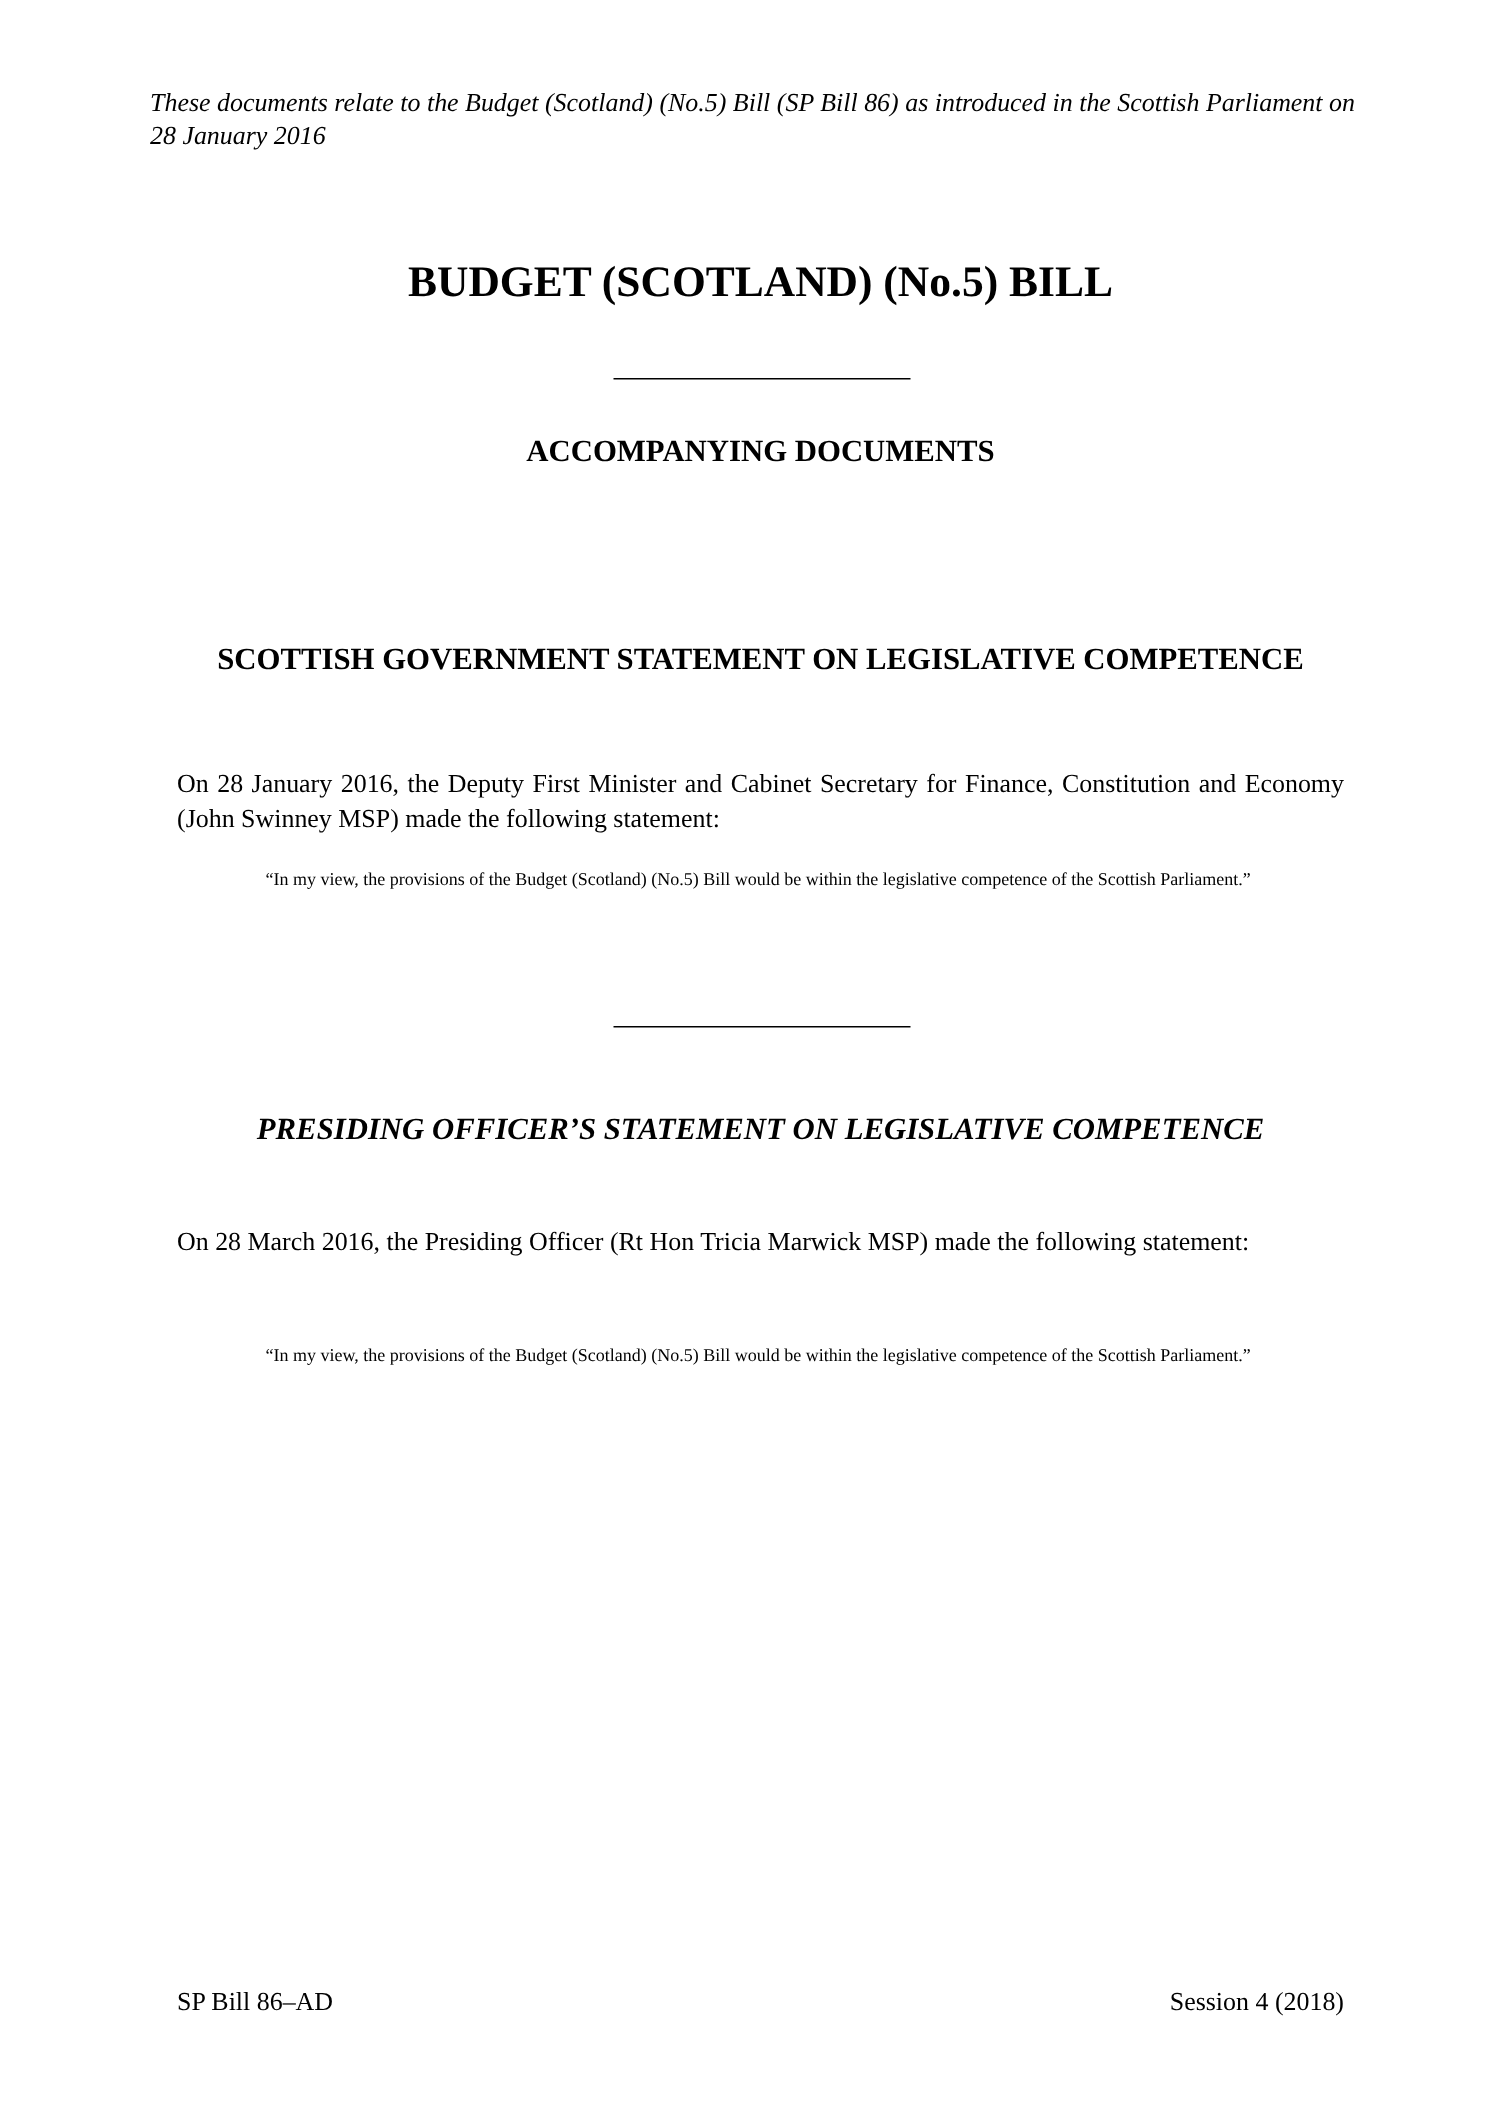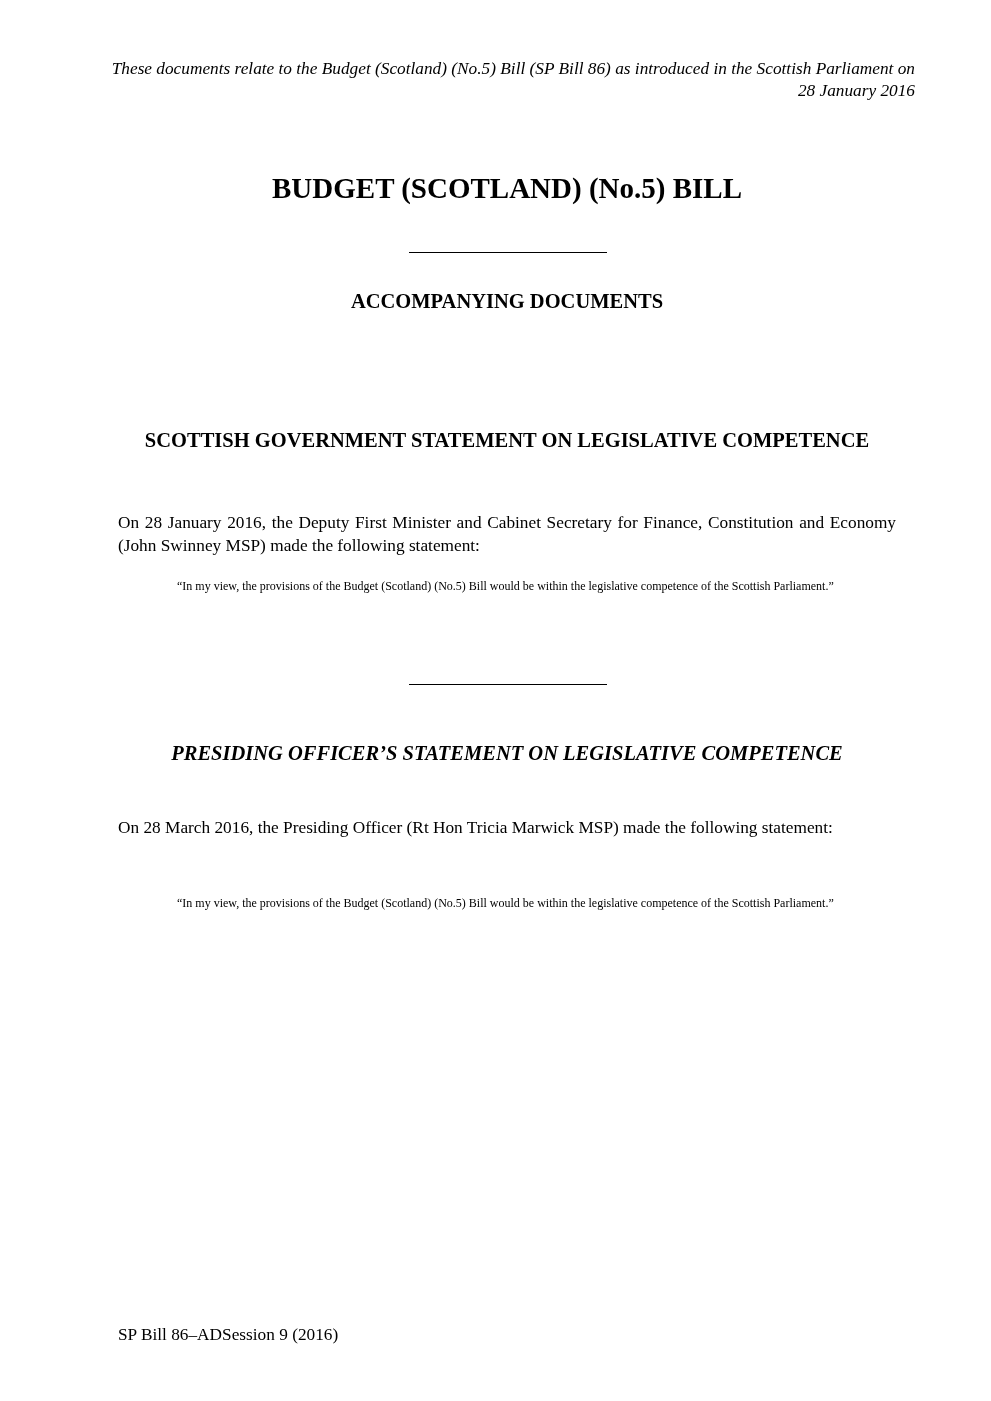--- a/index.html
+++ b/index.html
@@ -13,21 +13,21 @@
       position: relative;
       overflow: hidden;
       font-family: "Liberation Serif", "DejaVu Serif", serif;
       color: #000000;
     }
     .abs { position: absolute; }
     .intro {
       top: 58px;
       left: 100px;
       width: 815px;
-      text-align: right;
+      text-align: left;
       font-style: italic;
       font-size: 17.3px;
       line-height: 22px;
     }
     .title {
       top: 170px;
       left: 0;
       width: 1014px;
       text-align: center;
       font-weight: bold;
@@ -71,20 +71,21 @@
       font-size: 12px;
       line-height: 23px;
     }
     .footer {
       top: 1324px;
       left: 118px;
       width: 778px;
       font-size: 17.3px;
       line-height: 22px;
       display: flex;
+      justify-content: space-between;
     }
   </style>
 </head>
 <body>
 
 <div class="abs intro">These documents relate to the Budget (Scotland) (No.5) Bill (SP Bill 86) as introduced in the Scottish Parliament on 28 January 2016</div>
 
 <div class="abs title">BUDGET (SCOTLAND) (No.5) BILL</div>
 
 <div class="abs rule" style="top:252px;"></div>
@@ -96,14 +97,14 @@
 <div class="abs quote" style="top:575px;">“In my view, the provisions of the Budget (Scotland) (No.5) Bill would be within the legislative competence of the Scottish Parliament.”</div>
 
 <div class="abs rule" style="top:684px;"></div>
 
 <div class="abs heading" style="top:740px;font-style:italic;">PRESIDING OFFICER’S STATEMENT ON LEGISLATIVE COMPETENCE</div>
 <div class="abs para" style="top:816px;">On 28 March 2016, the Presiding Officer (Rt Hon Tricia Marwick MSP) made the following statement:</div>
 <div class="abs quote" style="top:892px;">“In my view, the provisions of the Budget (Scotland) (No.5) Bill would be within the legislative competence of the Scottish Parliament.”</div>
 
 <div class="abs footer">
   <span>SP Bill 86–AD</span>
-  <span>Session 9 (2016)</span>
+  <span>Session 4 (2018)</span>
 </div>
 
 </body></html>

